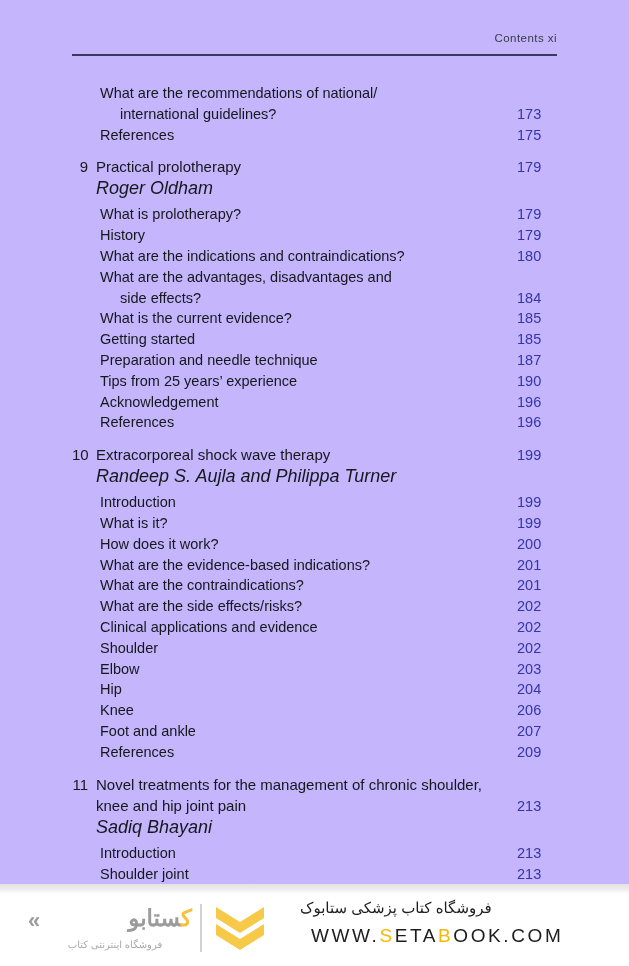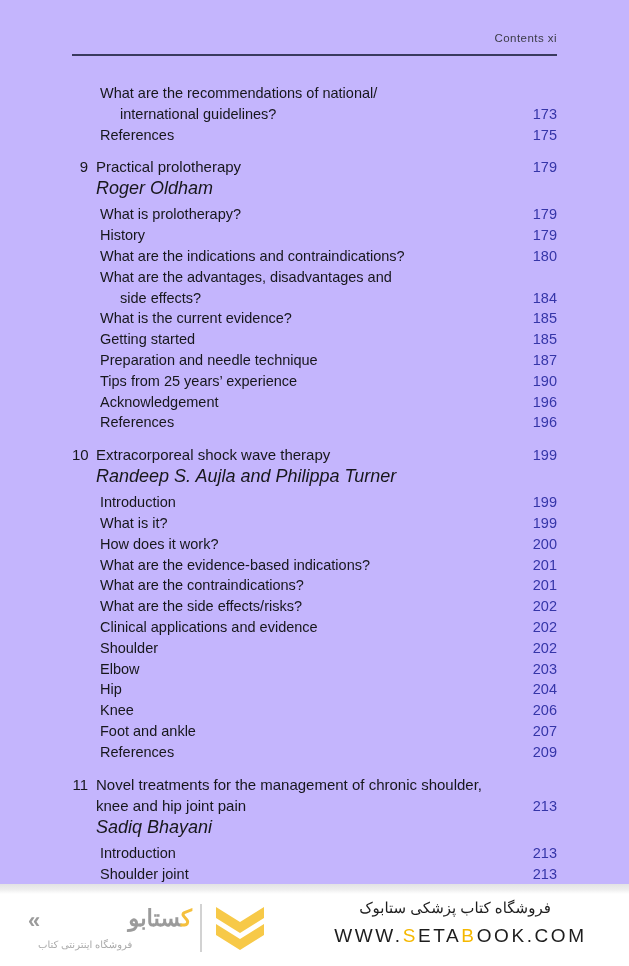--- a/index.html
+++ b/index.html
@@ -55,21 +55,21 @@
     position: relative;
     display: flex;
     align-items: flex-start;
     min-height: 20.8px;
   }
   .row .pg {
     position: absolute;
     right: 0;
     bottom: 0;
     width: 40px;
-    text-align: right;
+    text-align: left;
     color: #3535a8;
     font-size: 14.5px;
     line-height: 20.8px;
   }
 
   
   .chapter {
     margin-top: 11px;
   }
   .chapter .num {
@@ -170,21 +170,21 @@
     font-size: 22px;
     line-height: 22px;
     font-weight: bold;
     color: #9b9b9b;
   }
   .logo-sub {
     position: absolute;
     left: 10px;
     top: 42px;
     width: 154px;
-    text-align: left;
+    text-align: center;
     direction: rtl;
     font-size: 10px;
     line-height: 13px;
     color: #a9a9a9;
     white-space: nowrap;
   }
   .logo-divider {
     position: absolute;
     left: 172px;
     top: 8px;
@@ -200,21 +200,21 @@
     height: 50px;
   }
 
   
   .brand-text {
     position: absolute;
     left: 300px;
     top: 2px;
     width: 310px;
     height: 66px;
-    text-align: center;
+    text-align: left;
   }
   .brand-fa {
     direction: rtl;
     font-size: 15px;
     line-height: 24px;
     color: #1d1d1d;
     white-space: nowrap;
   }
   .brand-url {
     font-size: 19px;

